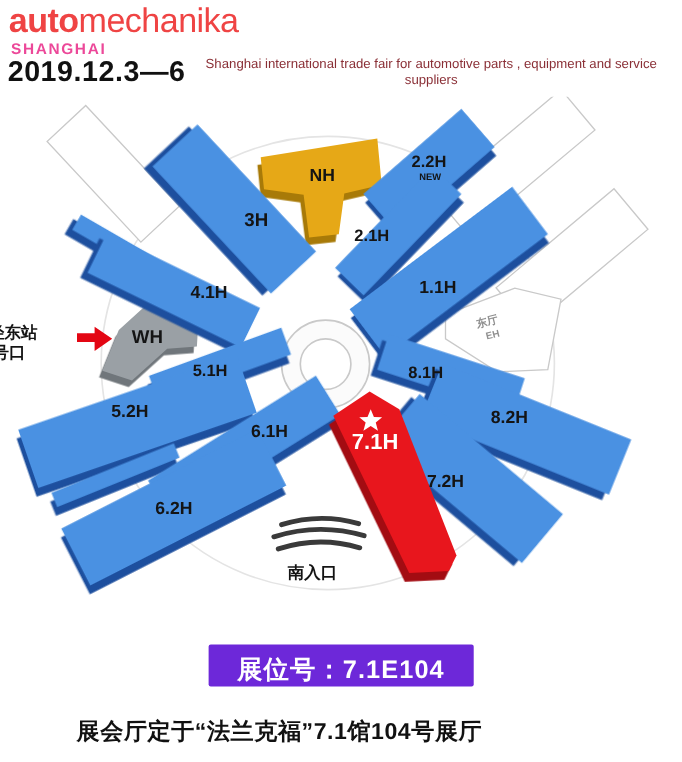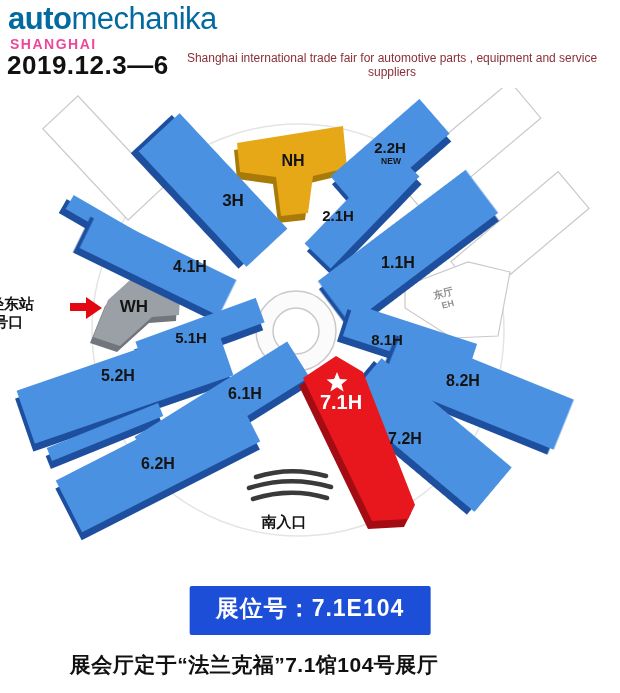--- a/index.html
+++ b/index.html
@@ -1,21 +1,21 @@
 <!DOCTYPE html>
 <html><head>
 <meta charset="utf-8">
 <style>
   html,body{margin:0;padding:0;background:#fff;}
   .page{
     position:relative;width:620px;height:693px;margin:0 auto;background:#fff;
     font-family:"Liberation Sans","DejaVu Sans",sans-serif;overflow:hidden;
   }
   
-  .logo{position:absolute;left:8px;top:2px;font-size:31px;letter-spacing:-0.5px;color:#0369a1;line-height:34px;}
+  .logo{position:absolute;left:8px;top:2px;font-size:31px;letter-spacing:-0.5px;color:#ef4444;line-height:34px;}
   .logo .b{font-weight:800;}
   .shanghai{position:absolute;left:10px;top:36px;font-size:14px;font-weight:700;letter-spacing:1.5px;color:#ec4899;}
   .date{position:absolute;left:7px;top:50px;font-size:26px;font-weight:800;color:#111;letter-spacing:0.5px;}
   .subtitle{position:absolute;left:164px;top:51px;color:#8a2f36;}
   .subtitle .cn{font-size:13.5px;font-weight:700;line-height:15px;}
   .subtitle .en{font-size:12px;font-weight:400;line-height:14px;text-align:center;}
   
   .map{position:absolute;left:0;top:88px;}
   .slab{fill:#4a91e2;filter:drop-shadow(-4px 7px 0 #1d4f9e);}
   .slab-red{fill:#e8161d;filter:drop-shadow(-4px 8px 0 #a30c12);}
@@ -23,22 +23,22 @@
   .slab-gray{fill:#9aa0a5;filter:drop-shadow(-3px 6px 0 #70767b);}
   .ghost{fill:#ffffff;stroke:#c9c9c9;stroke-width:1.2;}
   .lbl{font-family:"Liberation Sans","DejaVu Sans",sans-serif;font-weight:700;fill:#141414;
        text-anchor:middle;dominant-baseline:central;}
   .lbl-w{fill:#ffffff;}
   .lbl-gray{fill:#909090;font-weight:700;}
   .stripe{fill:none;stroke:#3a3a3a;stroke-width:4.5;stroke-linecap:round;}
   
   .badge{
     position:absolute;left:50%;top:586px;transform:translateX(-50%);
-    background:#1d4ed8;color:#fff;font-size:23px;font-weight:800;
-    letter-spacing:1px;padding:7px 26px 11px;border-radius:2px;white-space:nowrap;
+    background:#6d28d9;color:#fff;font-size:23px;font-weight:800;
+    letter-spacing:1px;padding:7px 26px 0;border-radius:2px;white-space:nowrap;
   }
   .footer-note{
     position:absolute;left:0;top:651px;width:508px;text-align:center;
     font-size:21px;font-weight:800;color:#111;letter-spacing:0.5px;
   }
 </style>
 </head>
 <body>
 
 <div class="page">

